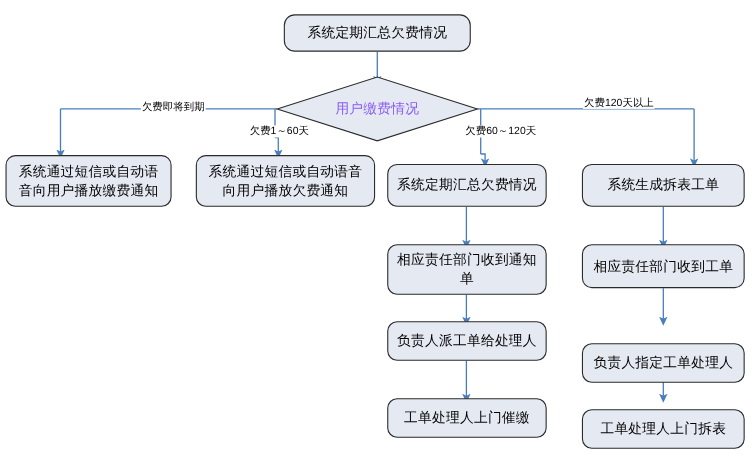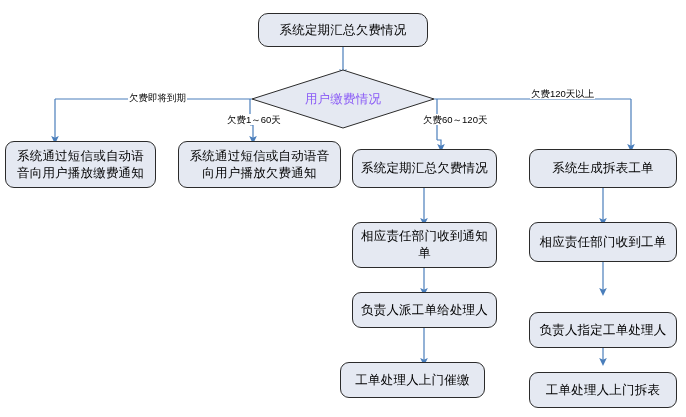--- a/index.html
+++ b/index.html
@@ -121,20 +121,20 @@
   <div class="edge-label" style="left:398px; top:114px;">欠费60～120天</div>
   <div class="edge-label" style="left:506px; top:88px;">欠费120天以上</div>
 
   <div class="node" style="left:5px; top:141px; width:151px; height:47px;">系统通过短信或自动语音向用户播放缴费通知</div>
 
   <div class="node" style="left:178px; top:141px; width:163px; height:47px;">系统通过短信或自动语音向用户播放欠费通知</div>
 
   <div class="node" style="left:352px; top:149px; width:145px; height:39px;">系统定期汇总欠费情况</div>
   <div class="node" style="left:352px; top:222px; width:145px; height:46px;">相应责任部门收到通知单</div>
   <div class="node" style="left:352px; top:292px; width:145px; height:36px;">负责人派工单给处理人</div>
-  <div class="node" style="left:340px; top:362px; width:145px; height:36px;">工单处理人上门催缴</div>
+  <div class="node" style="left:352px; top:362px; width:145px; height:36px;">工单处理人上门催缴</div>
 
   <div class="node" style="left:529px; top:149px; width:148px; height:39px;">系统生成拆表工单</div>
   <div class="node" style="left:529px; top:222px; width:148px; height:40px;">相应责任部门收到工单</div>
   <div class="node" style="left:529px; top:292px; width:148px; height:36px;margin-top:20px;">负责人指定工单处理人</div>
   <div class="node" style="left:529px; top:362px; width:148px; height:36px;margin-top:10px;">工单处理人上门拆表</div>
 
 </div>
 
 </body></html>

